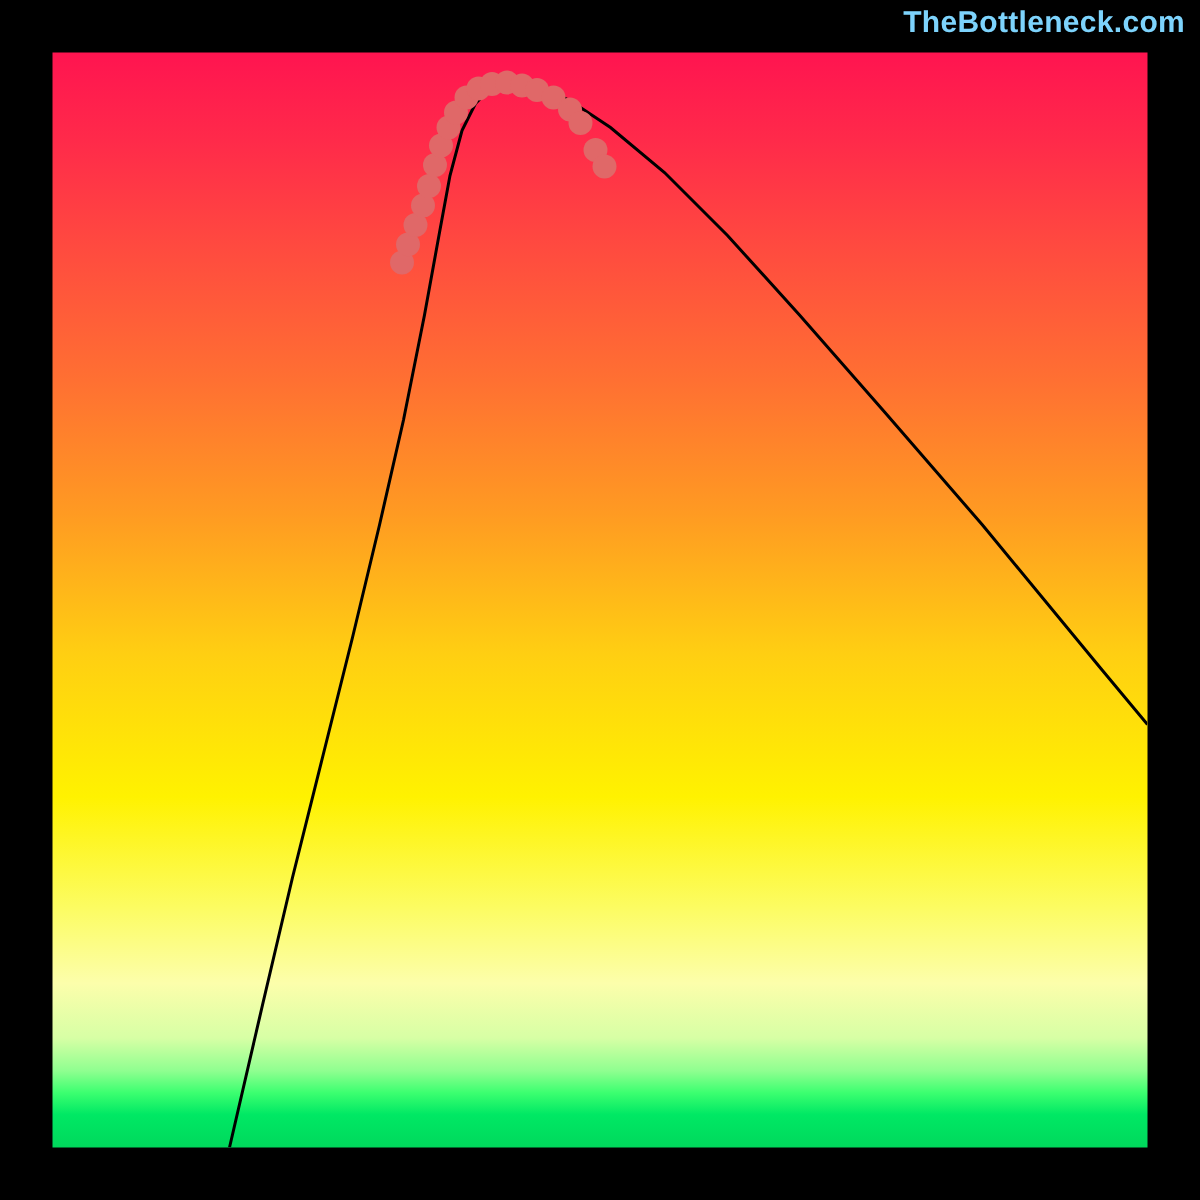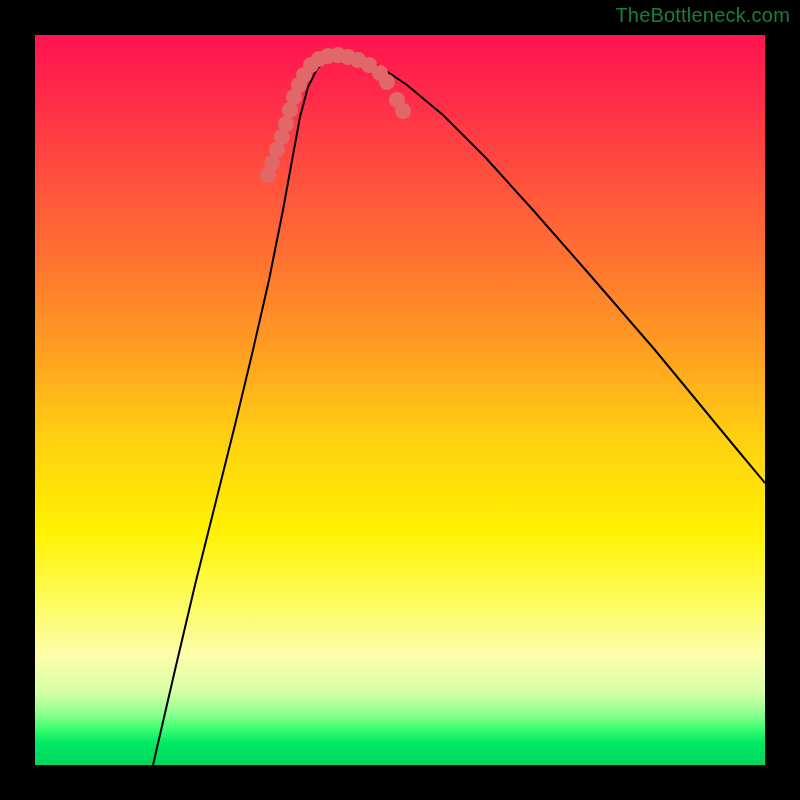--- a/index.html
+++ b/index.html
@@ -46,23 +46,23 @@
   .curve-svg {
     position: absolute;
     inset: 0;
     width: 100%;
     height: 100%;
   }
   .watermark {
     position: absolute;
     top: 4px;
     right: 10px;
-    color: #15803d;
+    color: #7dd3fc;
     font-size: 20px;
-    font-weight: 400;
+    font-weight: 700;
     letter-spacing: 0.2px;
     user-select: none;
   }
 </style>
 </head>
 <body>
 
 <div class="frame">
 
   <div class="plot-area">

